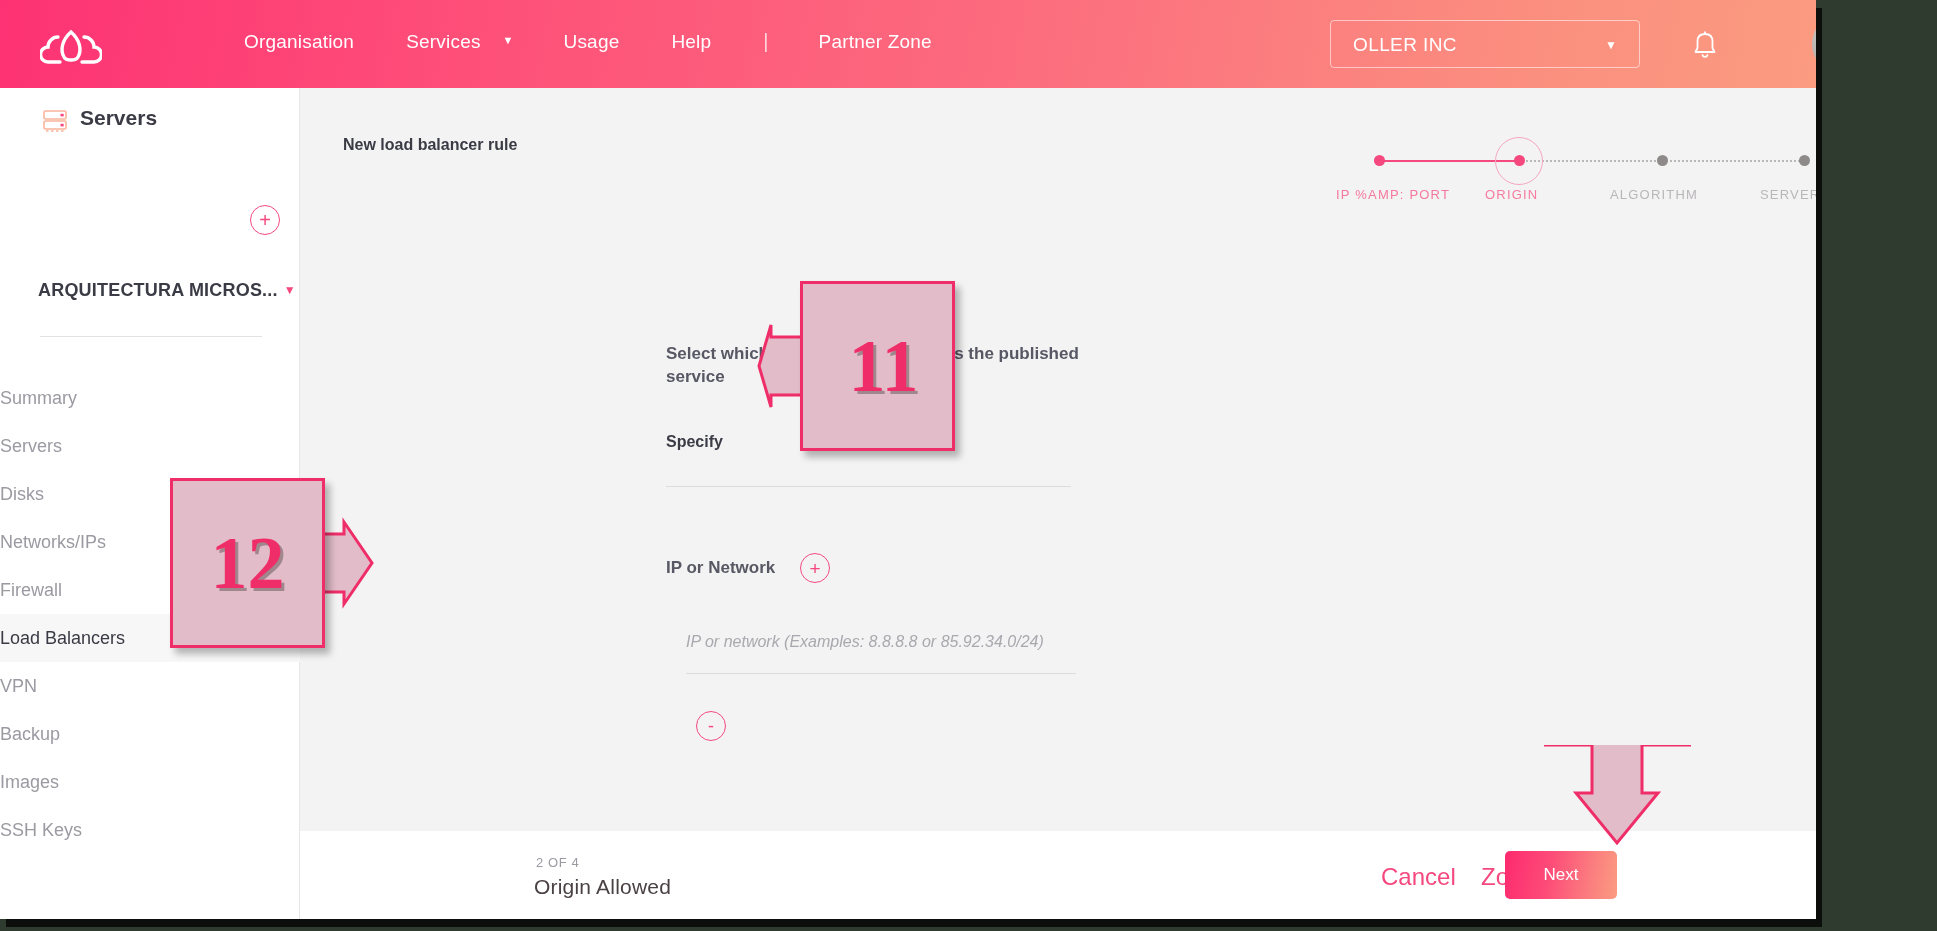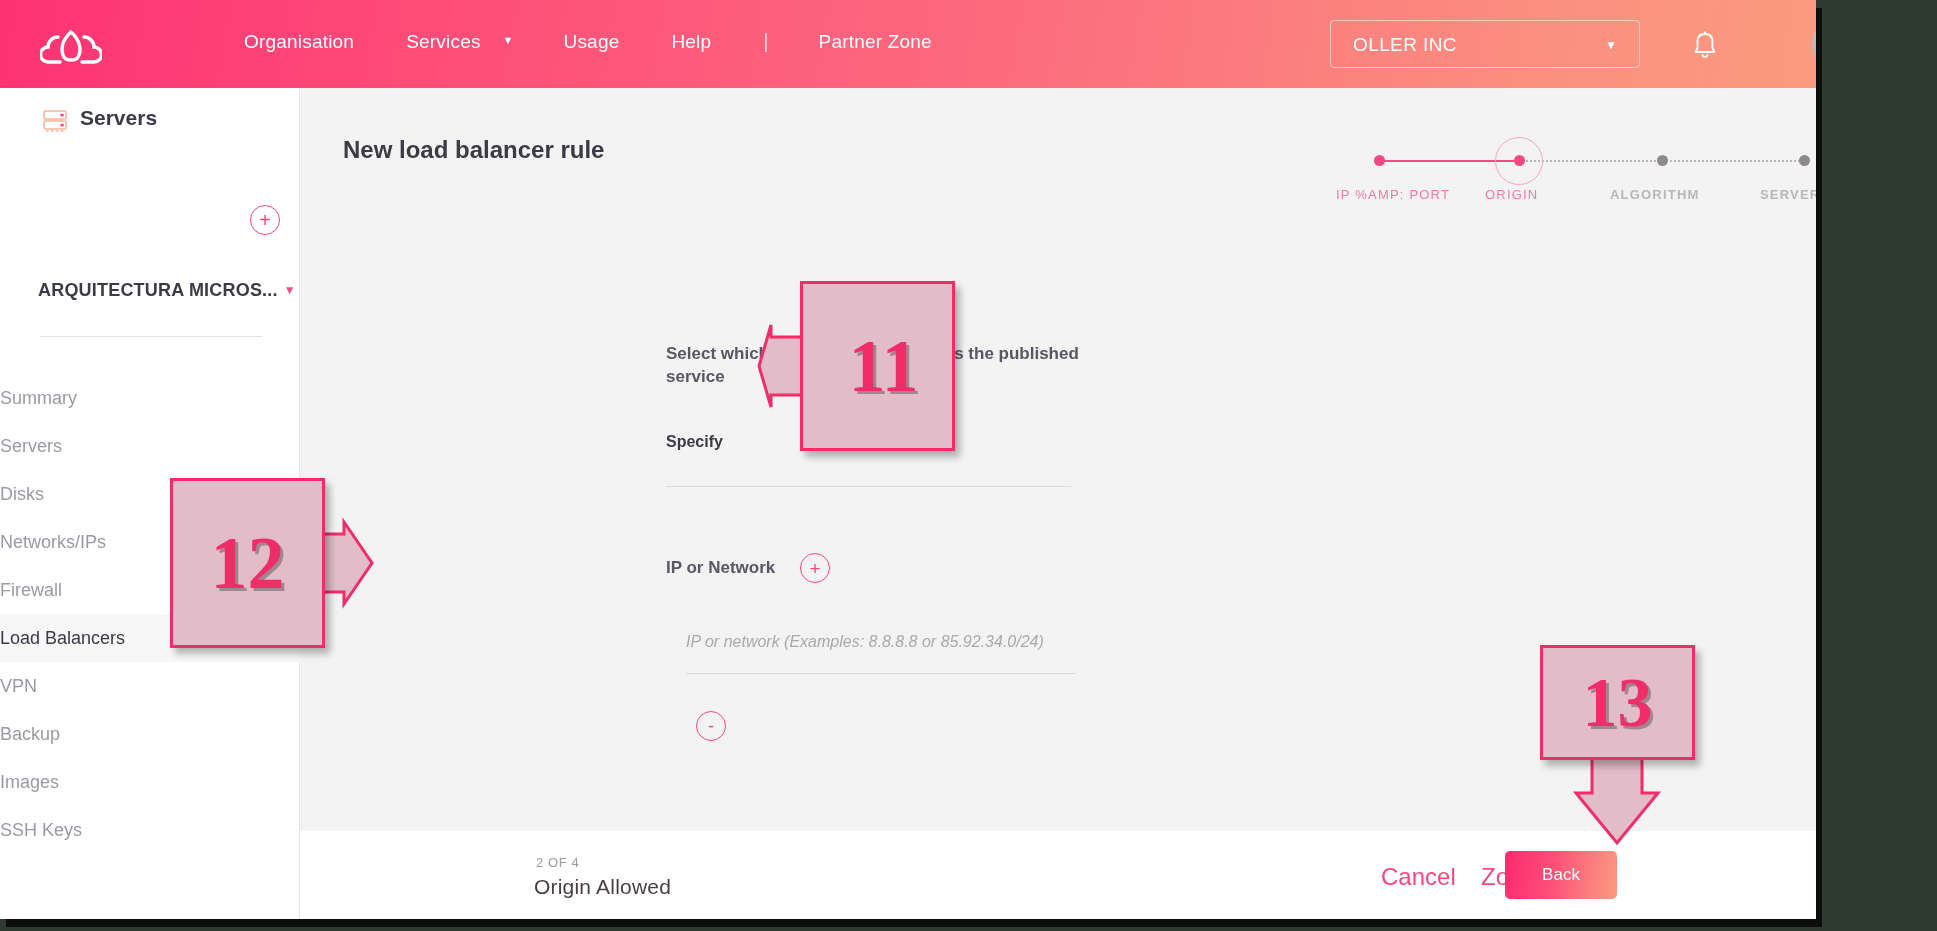--- a/index.html
+++ b/index.html
@@ -206,21 +206,21 @@
 
   
   .main {
     position: absolute;
     left: 300px; top: 88px;
     width: 1620px; height: 743px;
     background: #f3f3f3;
   }
   .page-title {
     position: absolute; left: 43px; top: 48px;
-    font-size: 24px; font-weight: bold; color: #3a3b45;
+    font-size: 16px; font-weight: bold; color: #3a3b45;
   }
 
   
   .stepper { position: absolute; left: 1074px; top: 20px; width: 500px; height: 120px; }
   .step-track {
     position: absolute; left: 0px; top: 52px;
     width: 430px; height: 2px;
     border-top: 2px dotted #b9b6b6;
   }
   .step-track-done {
@@ -243,21 +243,21 @@
     top: 29px;
   }
   .step-label {
     position: absolute; top: 79px;
     font-size: 13px; letter-spacing: 1.2px;
     white-space: nowrap;
     cursor: pointer;
   }
   .step-label.cur { color: #f77aa1; }
   .step-label.done { color: #f4799e; }
-  .step-label.todo { color: #b9b6b9; font-weight: bold; }
+  .step-label.todo { color: #b9b6b9; }
 
   
   .form-area { position: absolute; left: 0; top: 0; width: 1620px; height: 743px; }
   .q-text {
     position: absolute; left: 366px; top: 255px;
     width: 430px;
     font-size: 17px; font-weight: bold; color: #575864;
     line-height: 1.35;
   }
   .field-specify {
@@ -506,21 +506,21 @@
         </div>
         <button class="round-btn ip-remove">-</button>
       </div>
     </div>
 
     <div class="footer">
       <div class="foot-step-count">2 OF 4</div>
       <div class="foot-step-name">Origin Allowed</div>
       <div class="foot-link foot-cancel">Cancel</div>
       <div class="foot-link foot-back">Zone</div>
-      <button class="next-btn">Back</button>
+      <button class="next-btn">Next</button>
     </div>
 
   </div>
 
   <div class="ann" id="ann11">
     <div class="ann-arrow" style="left:0;top:22px;">
       <svg width="72" height="126" viewBox="0 0 72 126">
         <path d="M50 4 V34 H6 V22 L-6 63 L6 104 V92 H50 V122" transform="translate(10,0)" fill="#e2bcc9" stroke="#ef2d68" stroke-width="3" stroke-linejoin="miter"></path>
       </svg>
     </div>
@@ -539,18 +539,15 @@
       <span class="ann-num">12</span>
     </div>
   </div>
 
   <div class="ann" id="ann13">
     <div class="ann-arrow" style="left:0;top:100px;">
       <svg width="155" height="112" viewBox="0 0 155 112">
         <path d="M4 0 H52 V48 H36 L77 98 L118 48 H102 V0 H151" fill="#e2bcc9" stroke="#ef2d68" stroke-width="3" stroke-linejoin="miter"></path>
       </svg>
     </div>
-    <div class="ann-box">
-      <span class="ann-num">13</span>
-    </div>
   </div>
 
 </div>
 
 </body></html>

